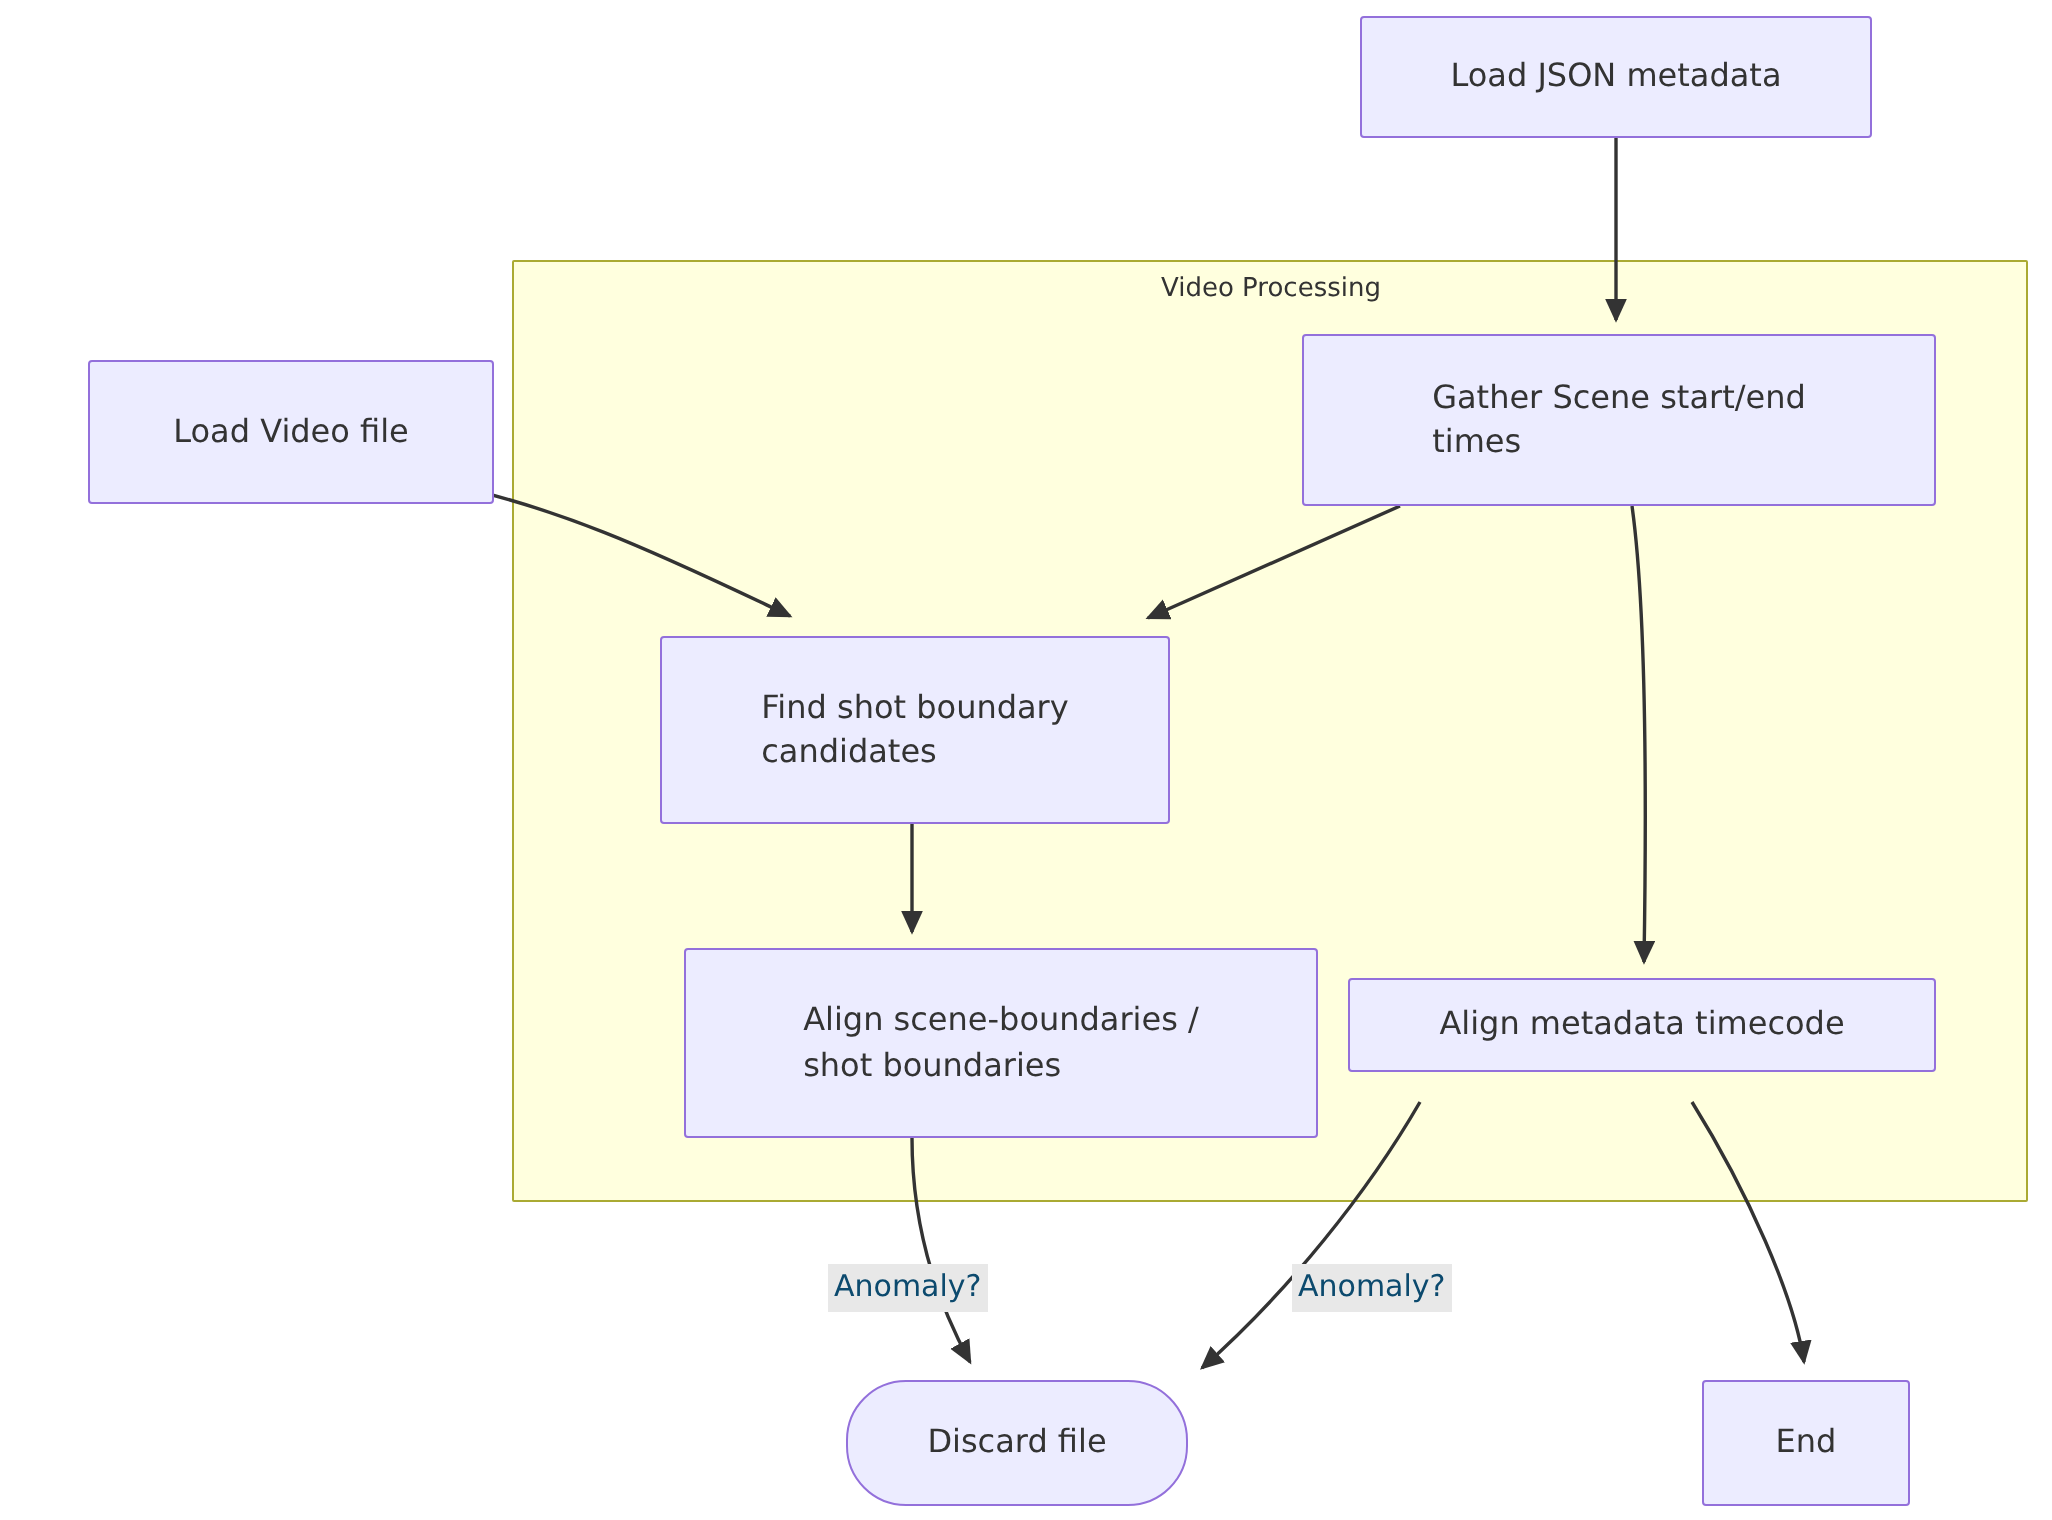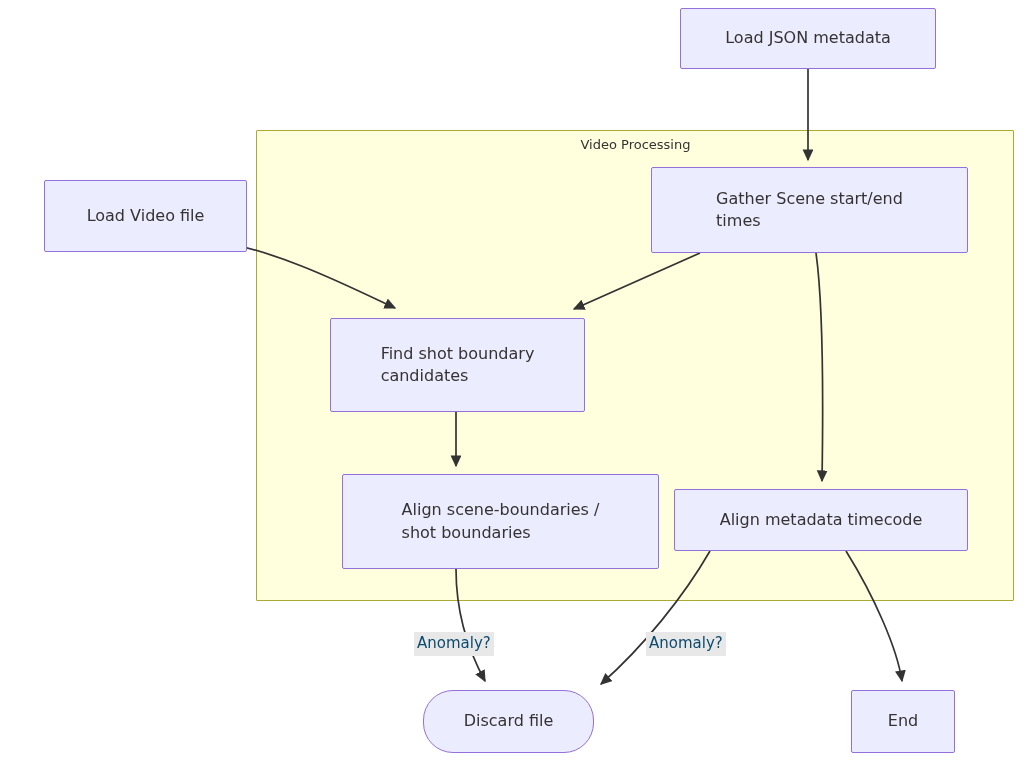--- a/index.html
+++ b/index.html
@@ -102,21 +102,21 @@
 
   <div id="node-layer">
       <div class="node" style="left: 680px; top: 8px; width: 256px; height: 61px;">Load JSON metadata</div>
       <div class="node" style="left: 10px; top: 180px; width: 203px; height: 72px; margin-left: 34px;">Load Video file</div>
       <div class="node" style="left: 651px; top: 167px; width: 317px; height: 86px;">Gather Scene start/end
 times</div>
       <div class="node" style="left: 286px; top: 318px; width: 255px; height: 94px; margin-left: 44px;">Find shot boundary
 candidates</div>
       <div class="node" style="left: 298px; top: 474px; width: 317px; height: 95px; margin-left: 44px;">Align scene-boundaries /
 shot boundaries</div>
-      <div class="node" style="left: 674px; top: 489px; width: 294px; height: 62px;">Align metadata timecode</div>
+      <div class="node" style="left: 674px; top: 489px; width: 294px; height: 47px;">Align metadata timecode</div>
       <div class="node" style="left: 423px; top: 690px; width: 171px; height: 63px; border-radius: 30px;">Discard file</div>
       <div class="node" style="left: 851px; top: 690px; width: 104px; height: 63px;">End</div>
     </div>
 
   <div id="edge-label-layer">
       <div class="edge-label" style="left: 414px; top: 632px;">Anomaly?</div>
       <div class="edge-label" style="left: 646px; top: 632px;">Anomaly?</div>
     </div>
 
 </div>

